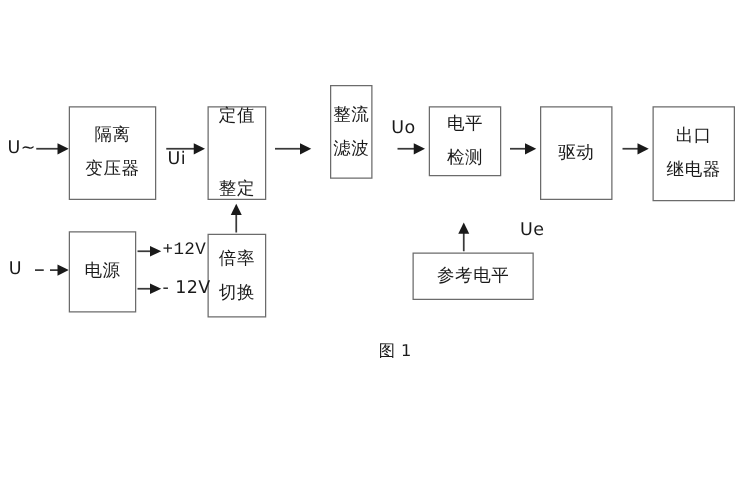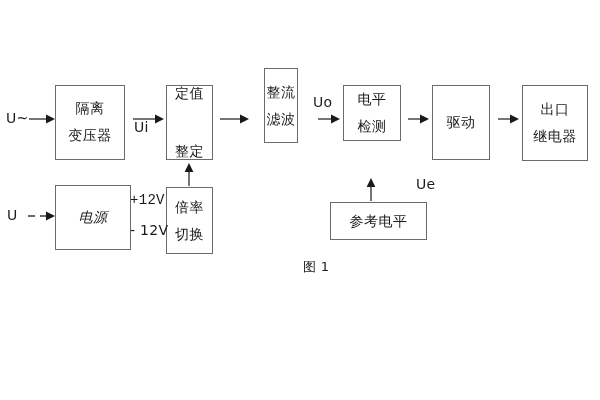--- a/index.html
+++ b/index.html
@@ -136,21 +136,21 @@
 
   <div class="block single" style="left:432px; top:85px; width:58px; height:75px;">
     <span class="line">驱动</span>
   </div>
 
   <div class="block" style="left:522px; top:85px; width:66px; height:76px;">
     <span class="line">出口</span>
     <span class="line">继电器</span>
   </div>
 
-  <div class="block single" style="left:55px; top:185px; width:76px; height:65px;font-style:italic;">
+  <div class="block single" style="left:55px; top:185px; width:54px; height:65px;">
     <span class="line">电源</span>
   </div>
 
   <div class="block" style="left:166px; top:187px; width:47px; height:67px;">
     <span class="line">倍率</span>
     <span class="line">切换</span>
   </div>
 
   <div class="block single" style="left:330px; top:202px; width:97px; height:38px;">
     <span class="line">参考电平</span>
@@ -163,15 +163,15 @@
   <div class="lbl" style="left:134px; top:95px;margin-top:24px;">Ui</div>
 
   <div class="lbl" style="left:313px; top:94px;">Uo</div>
 
   <div class="lbl" style="left:379px; top:176px;margin-left:37px;">Ue</div>
 
   <div class="lbl" style="left:130px; top:192px;font-family:Liberation Mono, monospace;">+12V</div>
 
   <div class="lbl" style="left:130px; top:222px;">- 12V</div>
 
-  <div class="lbl cap" style="left:303px; top:258px;">图 1</div>
+  <div class="lbl cap" style="left:303px; top:272px;">图 1</div>
 
 </div>
 
 </body></html>

